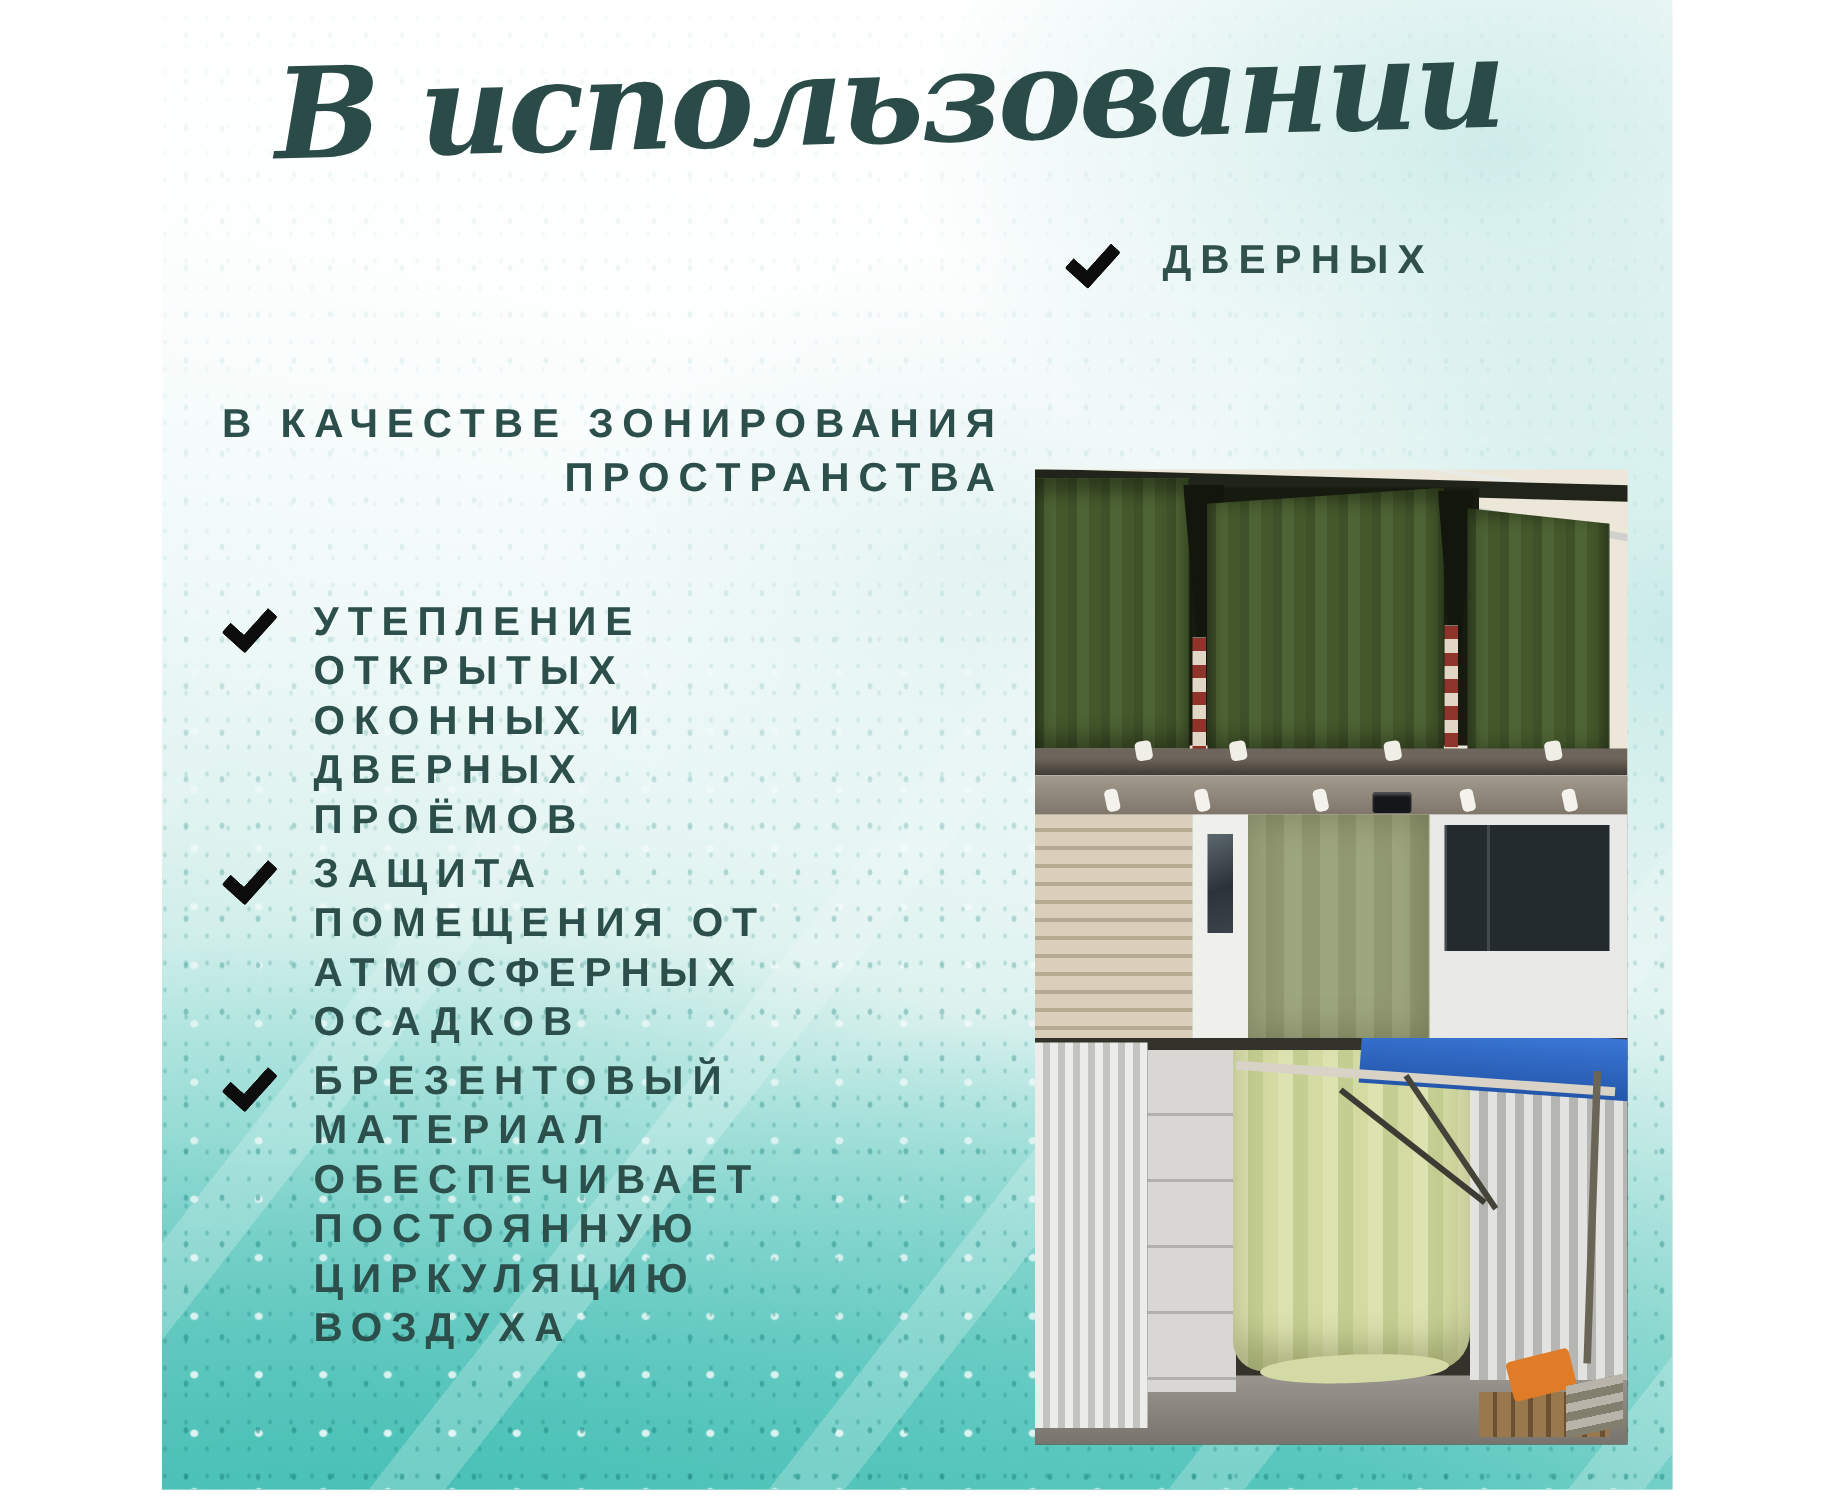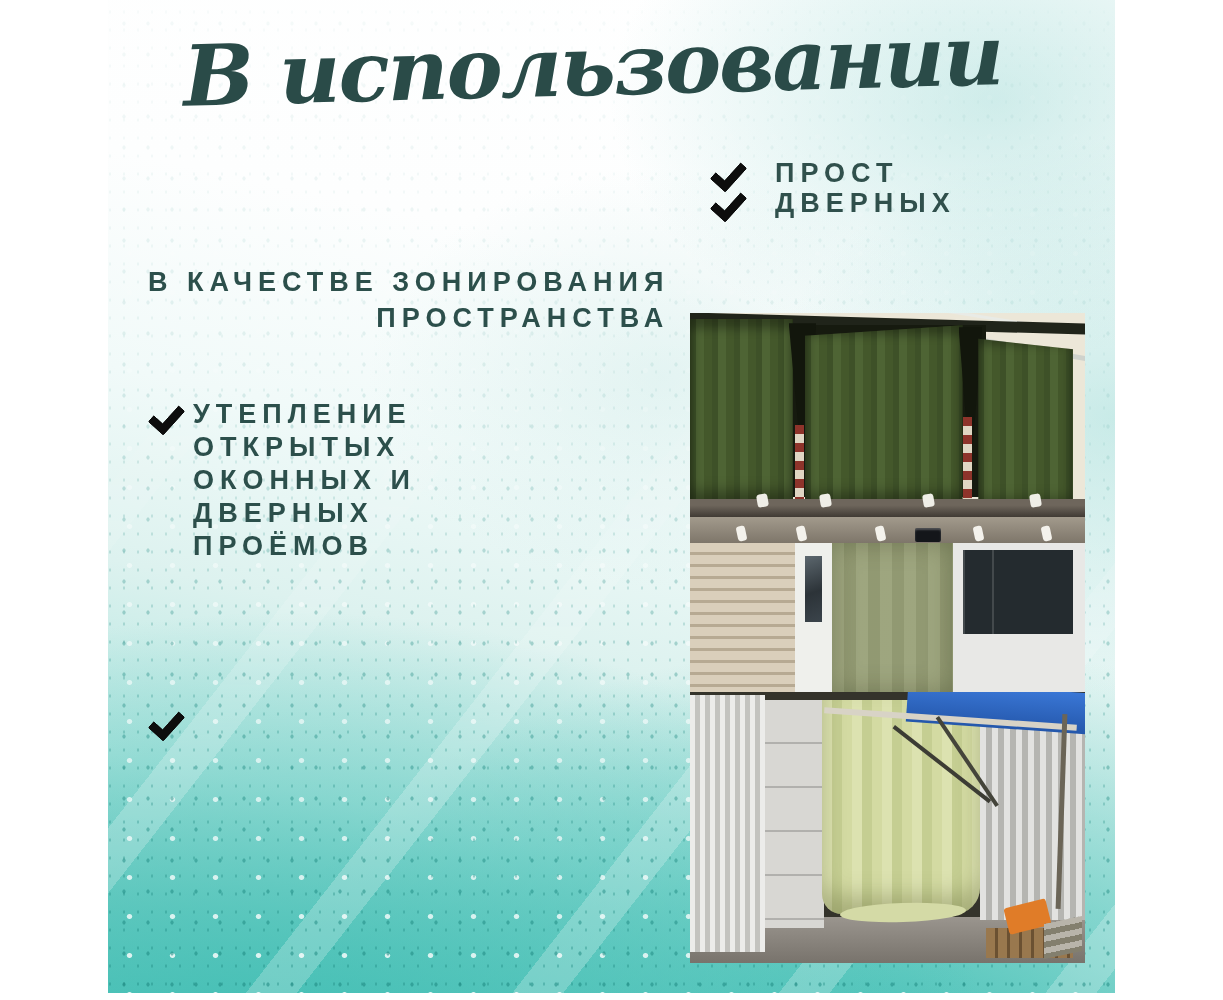--- a/index.html
+++ b/index.html
@@ -55,21 +55,21 @@
   .checklist .lbl{
     font-size:27px;font-weight:600;letter-spacing:6px;color:#30504c;white-space:nowrap;
   }
   
   .zoning{
     position:absolute;left:148px;top:264px;
     font-size:27px;font-weight:600;letter-spacing:6px;color:#2c4f4b;
     line-height:36px;white-space:pre-line;text-align:right;
   }
   
-  .benefit{position:absolute;display:flex;align-items:flex-start;gap:10px;}
+  .benefit{position:absolute;display:flex;align-items:flex-start;gap:26px;}
   .benefit .check{margin-top:8px;margin-left:2px;}
   .benefit .txt{
     font-size:27px;font-weight:600;letter-spacing:6px;color:#2c4f4b;
     line-height:33px;white-space:pre-line;
   }
   .b1{left:148px;top:398px;}
   .b2{left:148px;top:566px;}
   .b3{left:148px;top:704px;}
   
   .photo{position:absolute;left:690px;width:395px;overflow:hidden;}
@@ -124,41 +124,50 @@
 
 <div class="page">
 
   <div class="watercolor"></div>
 
   <div class="title">В использовании</div>
 
   <div class="checklist">
     <div class="row">
       <span class="check"></span>
-      <span class="lbl">ПРОСТ</span>
-    </div>
-    <div class="row">
-      <span class="check"></span>
       <span class="lbl">ДВЕРНЫХ</span>
     </div>
   </div>
 
   <div class="zoning">В КАЧЕСТВЕ ЗОНИРОВАНИЯ
 ПРОСТРАНСТВА</div>
 
   <div class="benefit b1">
     <span class="check"></span>
     <span class="txt">УТЕПЛЕНИЕ
 ОТКРЫТЫХ
 ОКОННЫХ И
 ДВЕРНЫХ
 ПРОЁМОВ</span>
   </div>
+  <div class="benefit b2">
+    <span class="check"></span>
+    <span class="txt">ЗАЩИТА
+ПОМЕЩЕНИЯ ОТ
+АТМОСФЕРНЫХ
+ОСАДКОВ</span>
+  </div>
   <div class="benefit b3">
     <span class="check"></span>
+    <span class="txt">БРЕЗЕНТОВЫЙ
+МАТЕРИАЛ
+ОБЕСПЕЧИВАЕТ
+ПОСТОЯННУЮ
+ЦИРКУЛЯЦИЮ
+ВОЗДУХА</span>
   </div>
 
   <div class="photo p1">
     <div class="p1-roofline2"></div>
     <div class="p1-roofline"></div>
     <div class="p1-beam"></div>
     <div class="p1-dark"></div>
     <div class="p1-curtain p1-c1"></div>
     <div class="p1-gap1"></div>
     <div class="p1-curtain p1-c2"></div>

